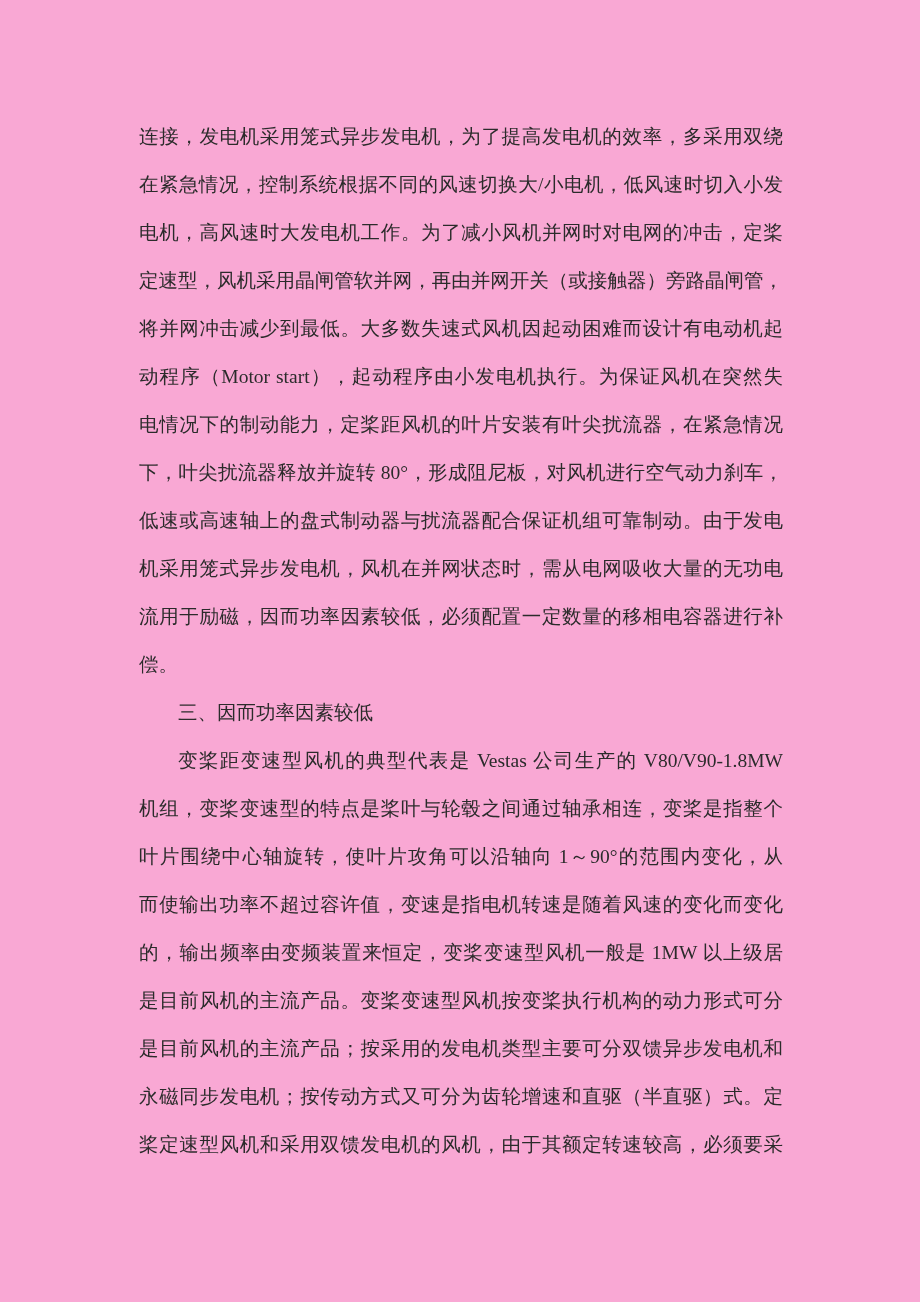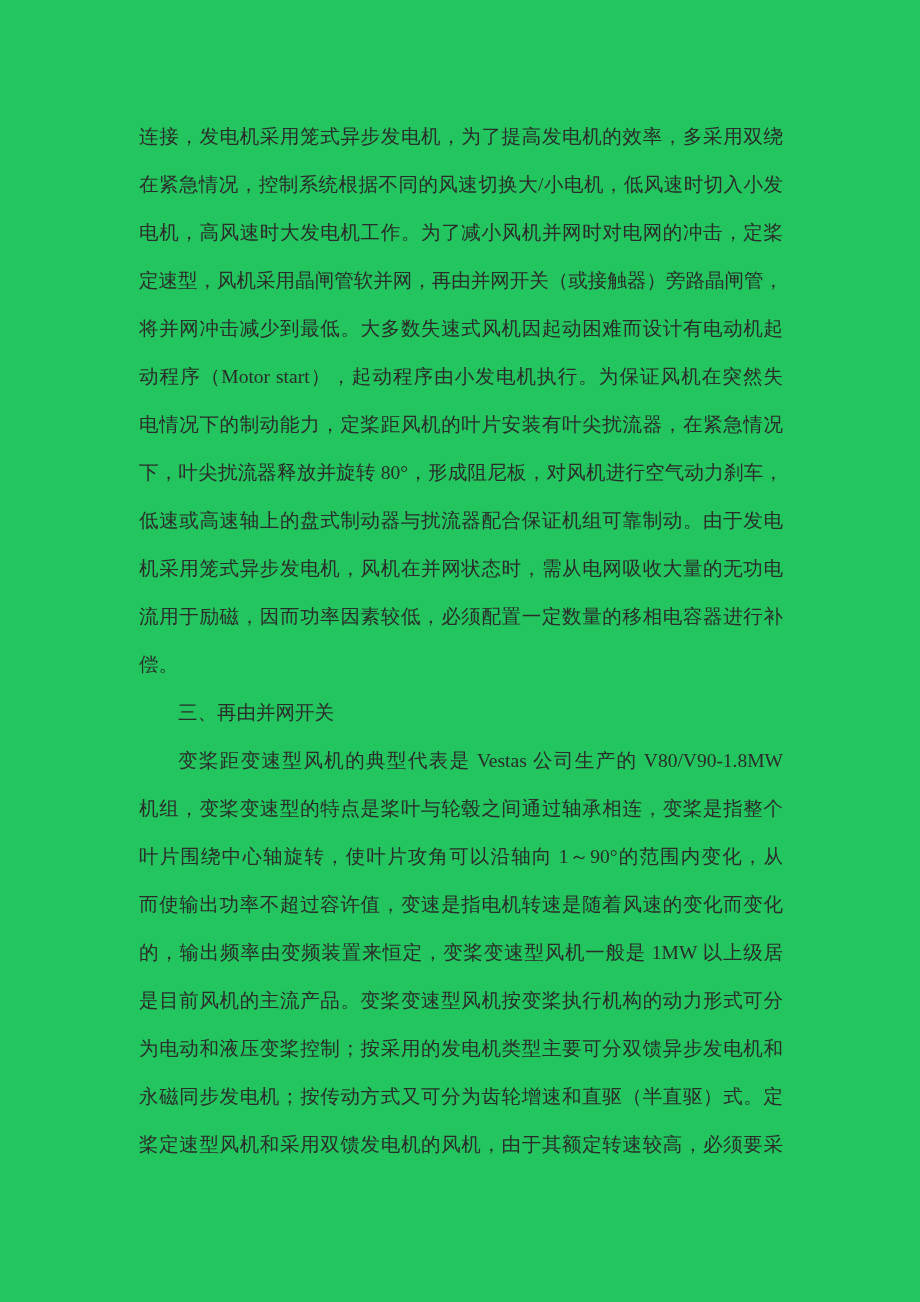--- a/index.html
+++ b/index.html
@@ -4,21 +4,21 @@
 <style>
   html, body {
     margin: 0;
     padding: 0;
     background: #ffffff;
   }
   .page {
     position: relative;
     width: 920px;
     height: 1302px;
-    background: #22c55e;
+    background: #f9a8d4;
     overflow: hidden;
   }
   .text-block {
     position: absolute;
     left: 139px;
     top: 113px;
     width: 644px;
   }
   .ln {
     font-family: "Liberation Serif", "DejaVu Serif", serif;
@@ -49,24 +49,24 @@
     <div class="ln">电机，高风速时大发电机工作。为了减小风机并网时对电网的冲击，定桨</div>
     <div class="ln">定速型，风机采用晶闸管软并网，再由并网开关（或接触器）旁路晶闸管，</div>
     <div class="ln">将并网冲击减少到最低。大多数失速式风机因起动困难而设计有电动机起</div>
     <div class="ln">动程序（Motor start），起动程序由小发电机执行。为保证风机在突然失</div>
     <div class="ln">电情况下的制动能力，定桨距风机的叶片安装有叶尖扰流器，在紧急情况</div>
     <div class="ln">下，叶尖扰流器释放并旋转 80°，形成阻尼板，对风机进行空气动力刹车，</div>
     <div class="ln">低速或高速轴上的盘式制动器与扰流器配合保证机组可靠制动。由于发电</div>
     <div class="ln">机采用笼式异步发电机，风机在并网状态时，需从电网吸收大量的无功电</div>
     <div class="ln">流用于励磁，因而功率因素较低，必须配置一定数量的移相电容器进行补</div>
     <div class="ln short">偿。</div>
-    <div class="ln short indent">三、再由并网开关</div>
+    <div class="ln short indent">三、因而功率因素较低</div>
     <div class="ln indent">变桨距变速型风机的典型代表是 Vestas 公司生产的 V80/V90-1.8MW</div>
     <div class="ln">机组，变桨变速型的特点是桨叶与轮毂之间通过轴承相连，变桨是指整个</div>
     <div class="ln">叶片围绕中心轴旋转，使叶片攻角可以沿轴向 1～90°的范围内变化，从</div>
     <div class="ln">而使输出功率不超过容许值，变速是指电机转速是随着风速的变化而变化</div>
     <div class="ln">的，输出频率由变频装置来恒定，变桨变速型风机一般是 1MW 以上级居多，</div>
     <div class="ln">是目前风机的主流产品。变桨变速型风机按变桨执行机构的动力形式可分</div>
-    <div class="ln">为电动和液压变桨控制；按采用的发电机类型主要可分双馈异步发电机和</div>
+    <div class="ln">是目前风机的主流产品；按采用的发电机类型主要可分双馈异步发电机和</div>
     <div class="ln">永磁同步发电机；按传动方式又可分为齿轮增速和直驱（半直驱）式。定</div>
     <div class="ln">桨定速型风机和采用双馈发电机的风机，由于其额定转速较高，必须要采</div>
   </div>
 </div>
 
 </body></html>

